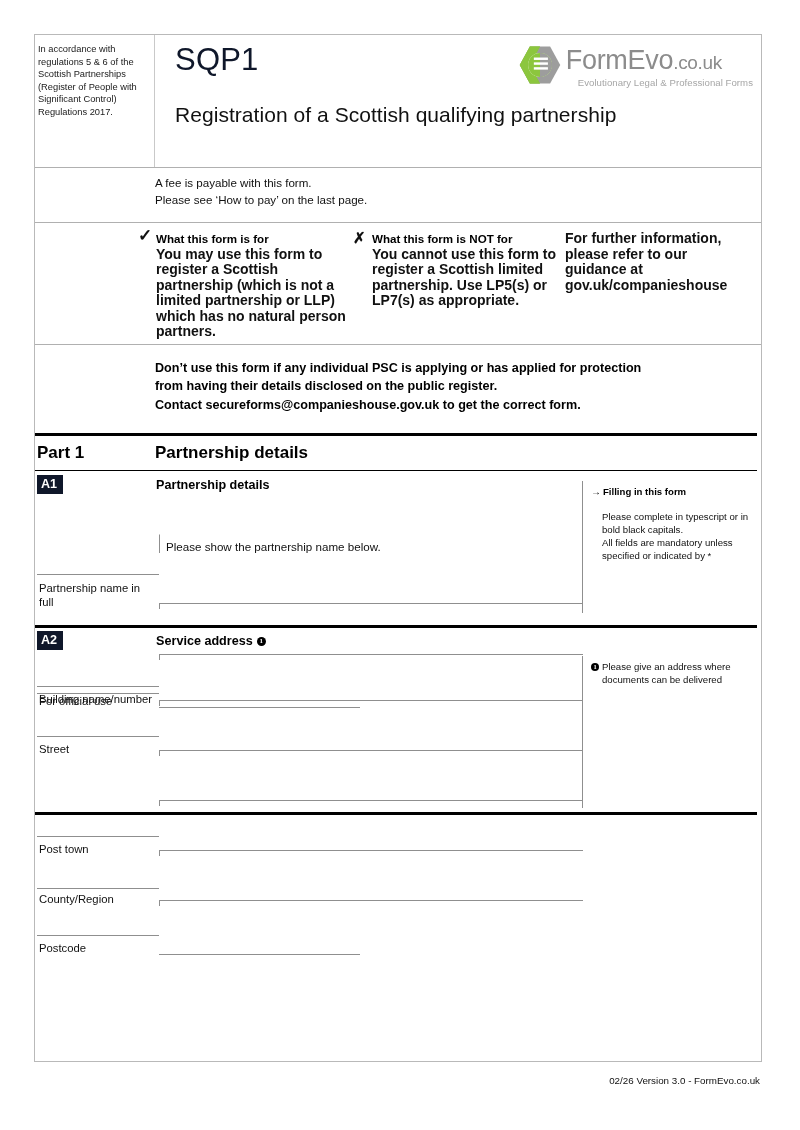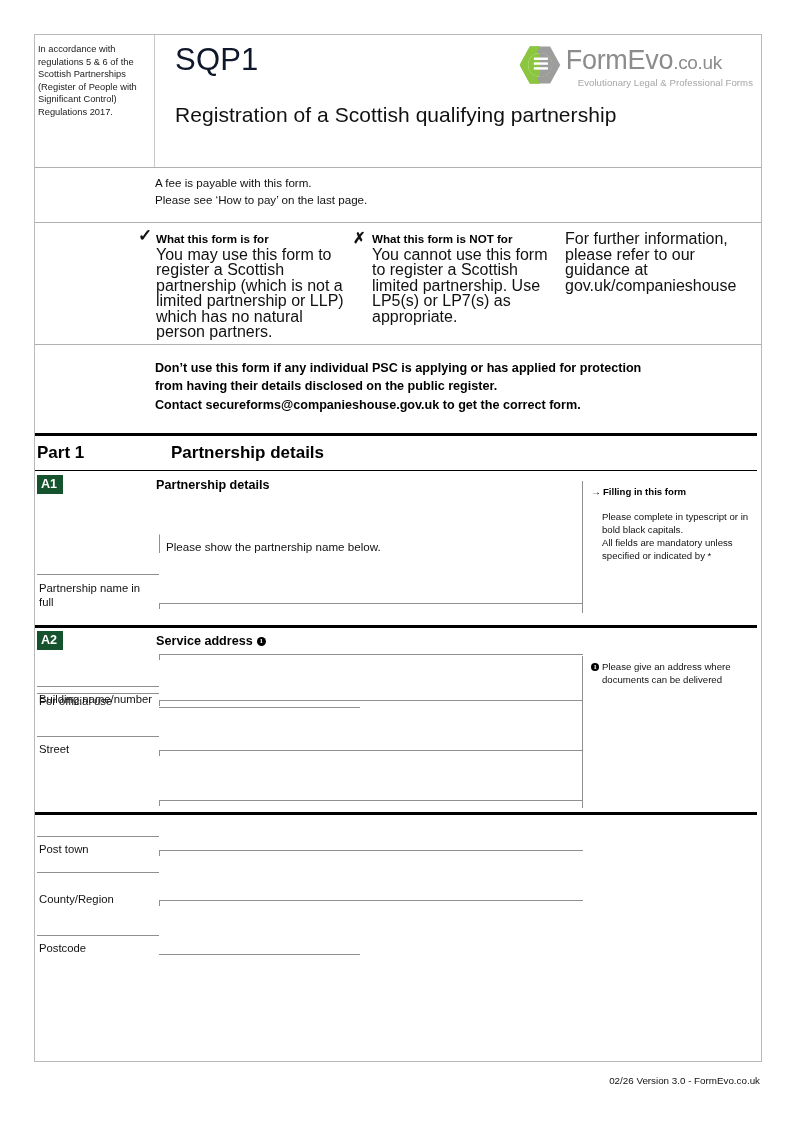--- a/index.html
+++ b/index.html
@@ -126,23 +126,24 @@
     color: #111;
   }
   .col.c2 .col-mark { left: 3px; top: -2px; font-size: 15px; }
   .col-head {
     font-size: 11.6px;
     font-weight: bold;
     line-height: 15.5px;
     color: #000;
   }
   .col-body {
-    font-size: 16px;
+    font-size: 14px;
     line-height: 15.5px;
     color: #111;
+    font-weight: bold;
   }
 
   
   .warn {
     position: absolute;
     left: 155px; top: 359px;
     width: 600px;
     font-size: 12.6px;
     font-weight: bold;
     line-height: 18.3px;
@@ -159,21 +160,20 @@
     position: absolute;
     left: 35px; width: 722px;
     height: 1px; background: #000;
   }
   .part-row {
     position: absolute;
     left: 37px; top: 443px;
     width: 720px;
     display: flex;
     align-items: flex-start;
-    gap: 16px;
   }
   .part-no {
     width: 118px;
     font-size: 17px;
     font-weight: bold;
     color: #000;
   }
   .part-title {
     font-size: 17px;
     font-weight: bold;
@@ -183,21 +183,21 @@
   
   .sec-head {
     position: absolute;
     left: 37px;
     width: 720px;
     display: flex;
     align-items: center;
   }
   .badge {
     display: inline-block;
-    background: #14532d;
+    background: #0f172a;
     color: #fff;
     font-size: 12.6px;
     font-weight: bold;
     line-height: 16px;
     padding: 1px 6px 2px 4px;
     min-width: 25px;
   }
   .sec-label {
     margin-left: 93px;
     font-size: 12.6px;
@@ -442,21 +442,21 @@
     </div>
     <div class="frow" style="height:26px">
       <div class="flabel noline"></div>
       <div class="fbox"></div>
     </div>
     <div class="frow" style="height:26px">
       <div class="flabel" style="padding-top:5px">Post town</div>
       <div class="fbox"></div>
     </div>
     <div class="frow" style="height:26px">
-      <div class="flabel" style="padding-top:19px">County/Region</div>
+      <div class="flabel" style="padding-top:3px">County/Region</div>
       <div class="fbox"></div>
     </div>
     <div class="frow" style="height:25px">
       <div class="flabel" style="padding-top:5px">Postcode</div>
       <div class="charstrip">
         <div class="cb"></div>
         <div class="cb"></div>
         <div class="cb"></div>
         <div class="cb"></div>
         <div class="cb"></div>

